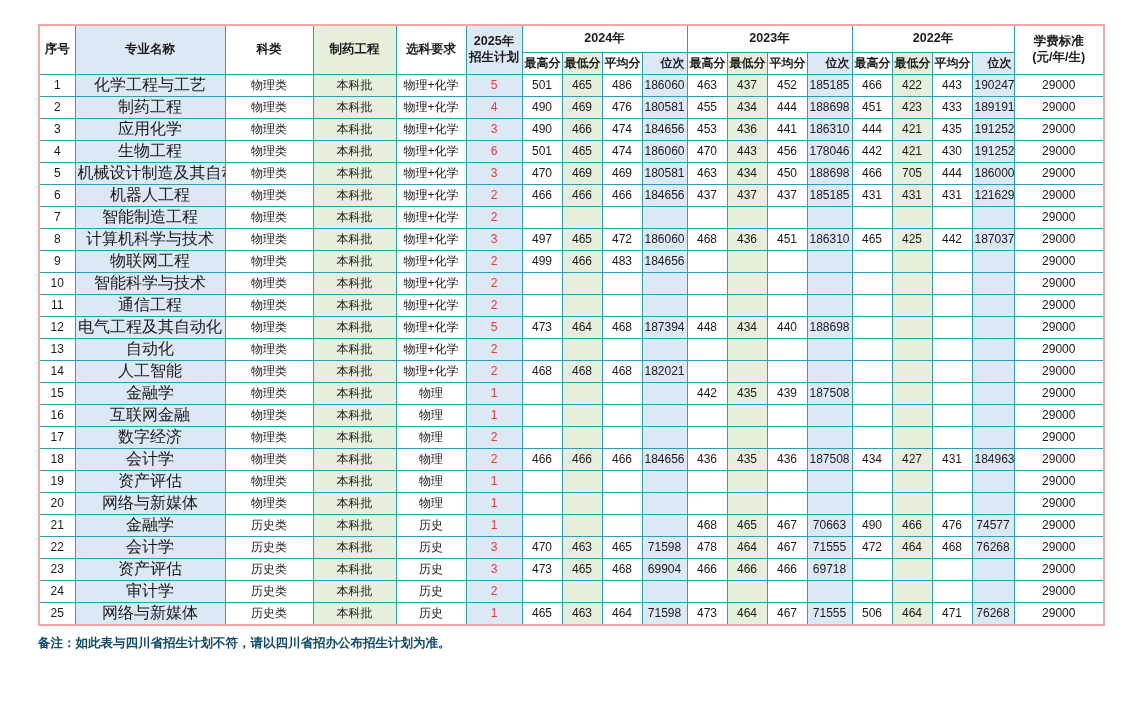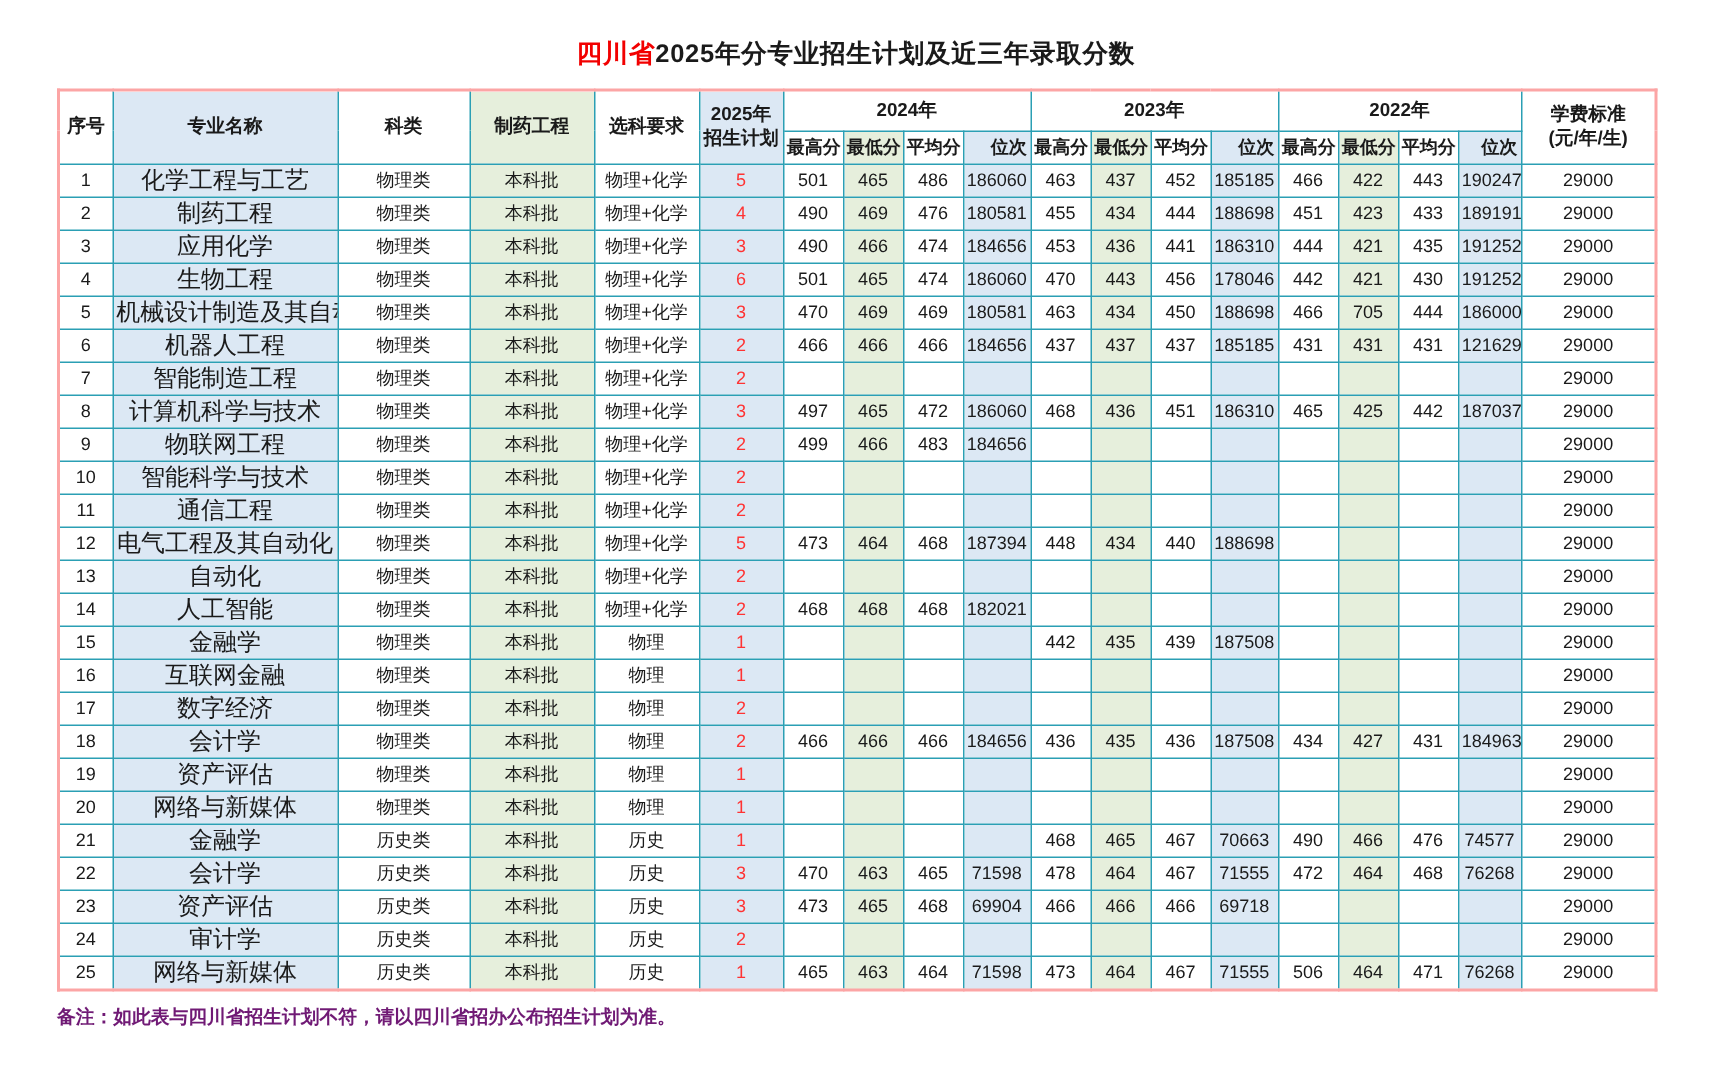--- a/index.html
+++ b/index.html
@@ -39,29 +39,28 @@
   td.left { text-align: left; padding-left: 4px; font-size: 16px; }
   .c-white { background: #ffffff; }
   .c-blue  { background: #dce8f4; }
   .c-green { background: #e6efdc; }
   .red-text { color: #ff3333; }
   .pre { white-space: pre-line !important; line-height: 1.25; }
   .note {
     margin-top: 9px;
     font-size: 12.5px;
     font-weight: 600;
-    color: #701a75;
+    color: #0c4a6e;
   }
 </style>
 </head>
 <body>
 
 <div class="page">
 
-  <h1 class="title"><span class="red">四川省</span><span>2025年分专业招生计划及近三年录取分数</span></h1>
 
   <table class="main-table">
     <colgroup>
       <col style="width:36px">
         <col style="width:150px">
         <col style="width:88px">
         <col style="width:83px">
         <col style="width:70px">
         <col style="width:56px">
       <col style="width:40px">

